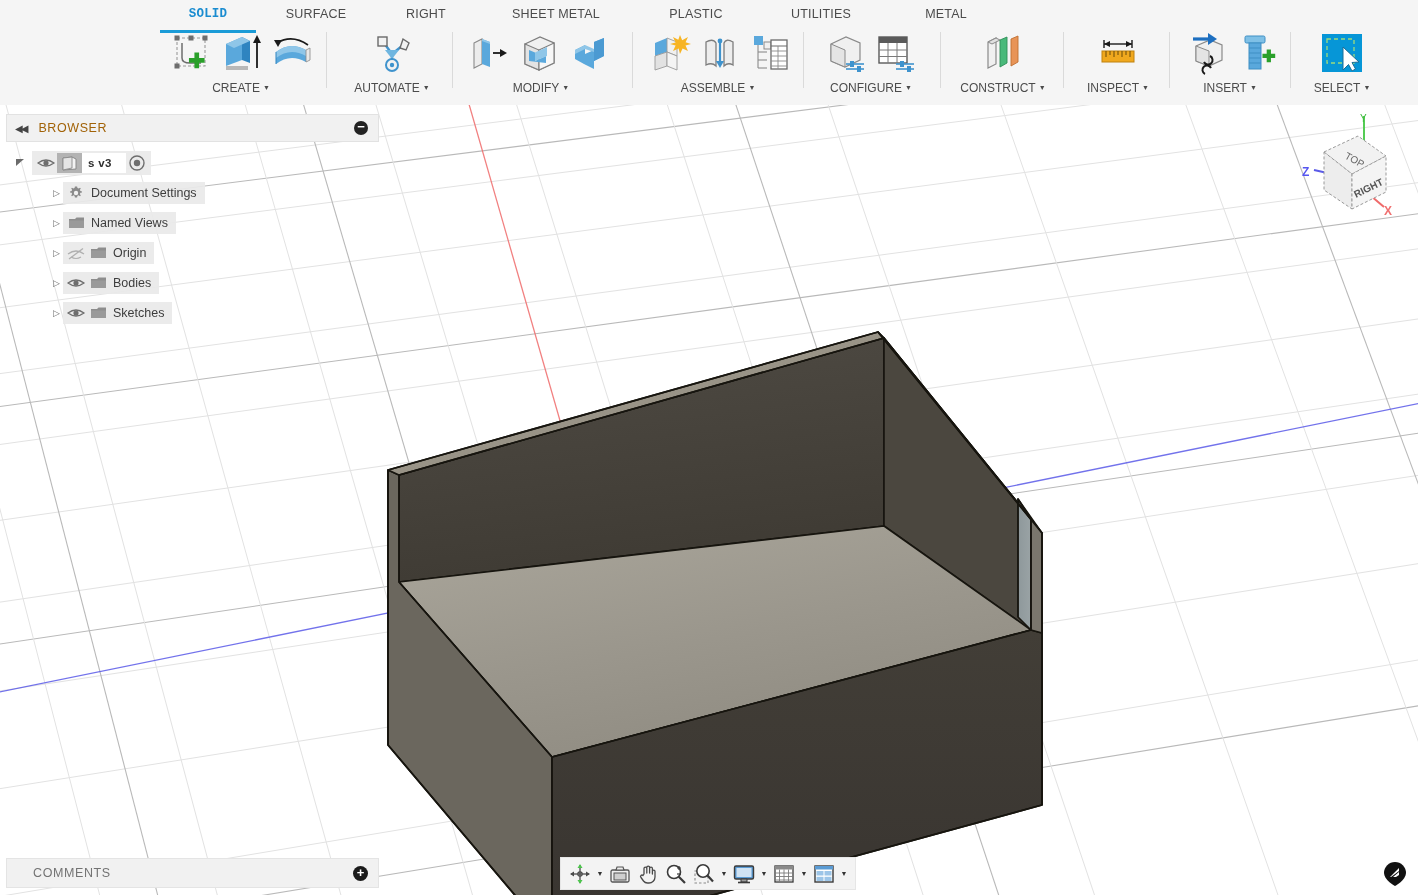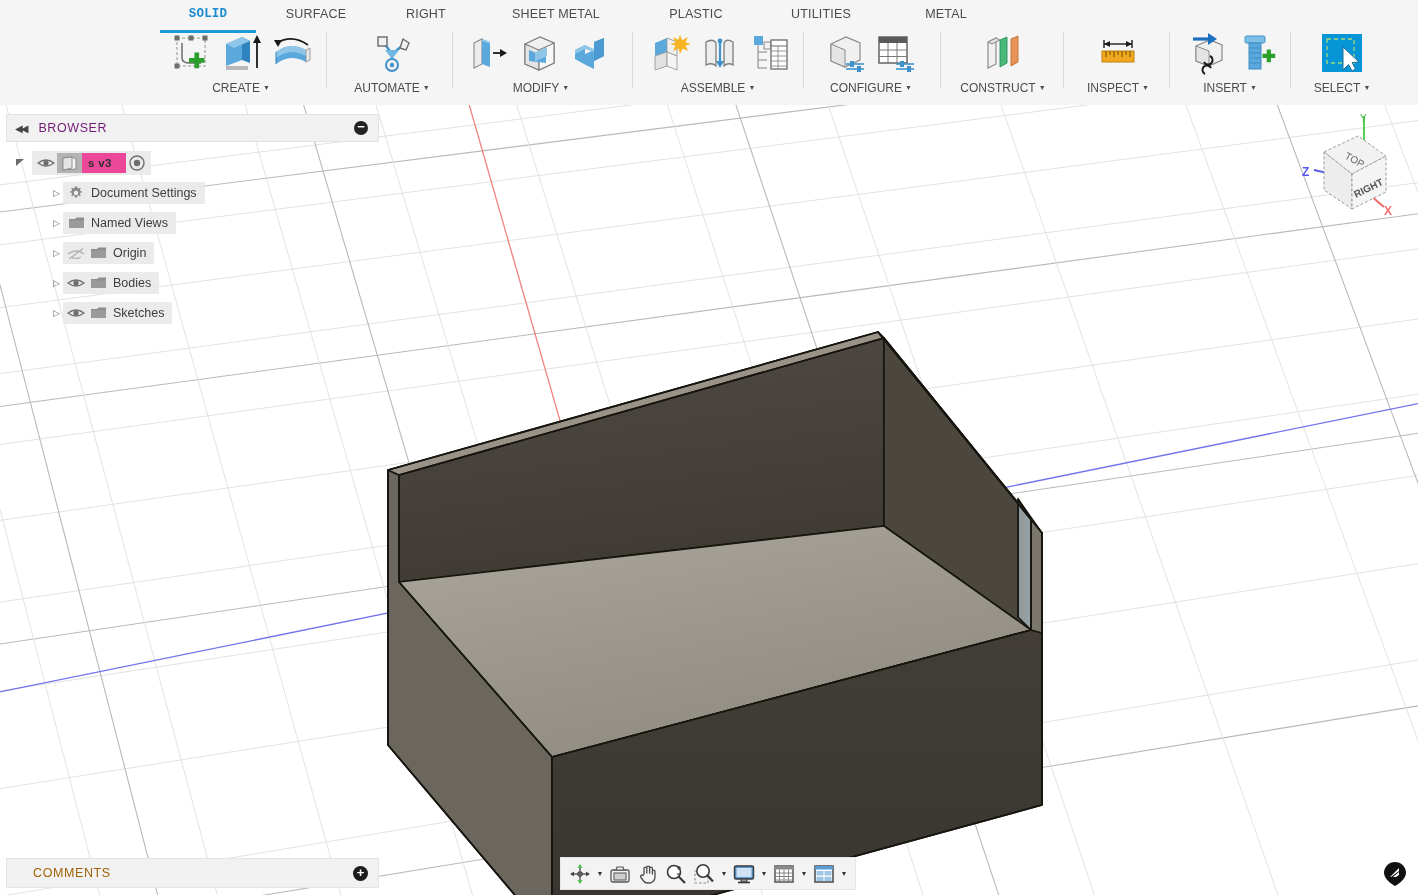--- a/index.html
+++ b/index.html
@@ -57,47 +57,47 @@
   .ico { position: relative; width: 46px; height: 46px; }
   .ico svg { display: block; }
 
   
   .browser-head {
     position: absolute; left: 6px; top: 114px; width: 373px; height: 28px;
     background: #f1f1f1; border: 1px solid #e2e2e2;
     display: flex; align-items: center;
   }
   .browser-head .collapse { margin-left: 8px; font-size: 10px; color: #444; letter-spacing: -2px; }
-  .browser-head .btitle { margin-left: 12px; font-size: 12.5px; color: #701a75; letter-spacing: 0.6px; }
+  .browser-head .btitle { margin-left: 12px; font-size: 12.5px; color: #a16207; letter-spacing: 0.6px; }
   .browser-head .minus {
     position: absolute; right: 10px; width: 14px; height: 14px; border-radius: 50%;
     background: #222; color: #fff; font-size: 13px; line-height: 12px; text-align: center; font-weight: bold;
   }
 
   .tree { position: absolute; left: 6px; top: 148px; width: 373px; }
   .trow { position: relative; height: 30px; display: flex; align-items: center; }
   .arrow { font-size: 9px; color: #6b6b6b; width: 13px; text-align: center; }
   .pillbg { display: flex; align-items: center; background: rgba(233,233,233,0.92); height: 22px; padding: 0 8px 0 2px; }
   .eye { width: 22px; height: 16px; display: inline-flex; align-items: center; justify-content: center; }
   .folder { width: 22px; height: 16px; display: inline-flex; align-items: center; justify-content: center; }
   .tlabel { font-size: 12.5px; color: #3d3d3d; margin-left: 4px; white-space: nowrap; }
 
   
   .rootrow { position: relative; height: 30px; display: flex; align-items: center; }
   .root-tri { width: 26px; text-align: right; padding-right: 6px; }
   .root-pill { display: flex; align-items: center; background: rgba(233,233,233,0.92); height: 24px; padding: 0 3px; }
   .doc-chip { display: flex; align-items: center; background: #b3b3b3; height: 20px; padding: 0 4px; }
-  .doc-name { background: #ec4899; color: #2e2e2e; font-size: 11.5px; font-weight: bold; padding: 0 14px 0 6px; line-height: 20px; letter-spacing: 0.3px; }
+  .doc-name { background: #ffffff; color: #2e2e2e; font-size: 11.5px; font-weight: bold; padding: 0 14px 0 6px; line-height: 20px; letter-spacing: 0.3px; }
 
   
   .comments {
     position: absolute; left: 6px; bottom: 7px; width: 373px; height: 30px;
     background: #f1f1f1; border: 1px solid #e4e4e4; display: flex; align-items: center;
   }
-  .comments .ctitle { margin-left: 26px; font-size: 12.5px; color: #a16207; letter-spacing: 0.6px; text-align: right; }
+  .comments .ctitle { margin-left: 26px; font-size: 12.5px; color: #737373; letter-spacing: 0.6px; text-align: right; }
   .comments .plus {
     position: absolute; right: 10px; width: 15px; height: 15px; border-radius: 50%;
     background: #1b1b1b; color: #fff; font-size: 13px; line-height: 14px; text-align: center; font-weight: bold;
   }
 
   
   .navbar {
     position: absolute; left: 560px; bottom: 5px; height: 33px;
     background: #f3f3f3; border: 1px solid #e6e6e6;
     display: flex; align-items: center; padding: 0 6px; gap: 2px;

